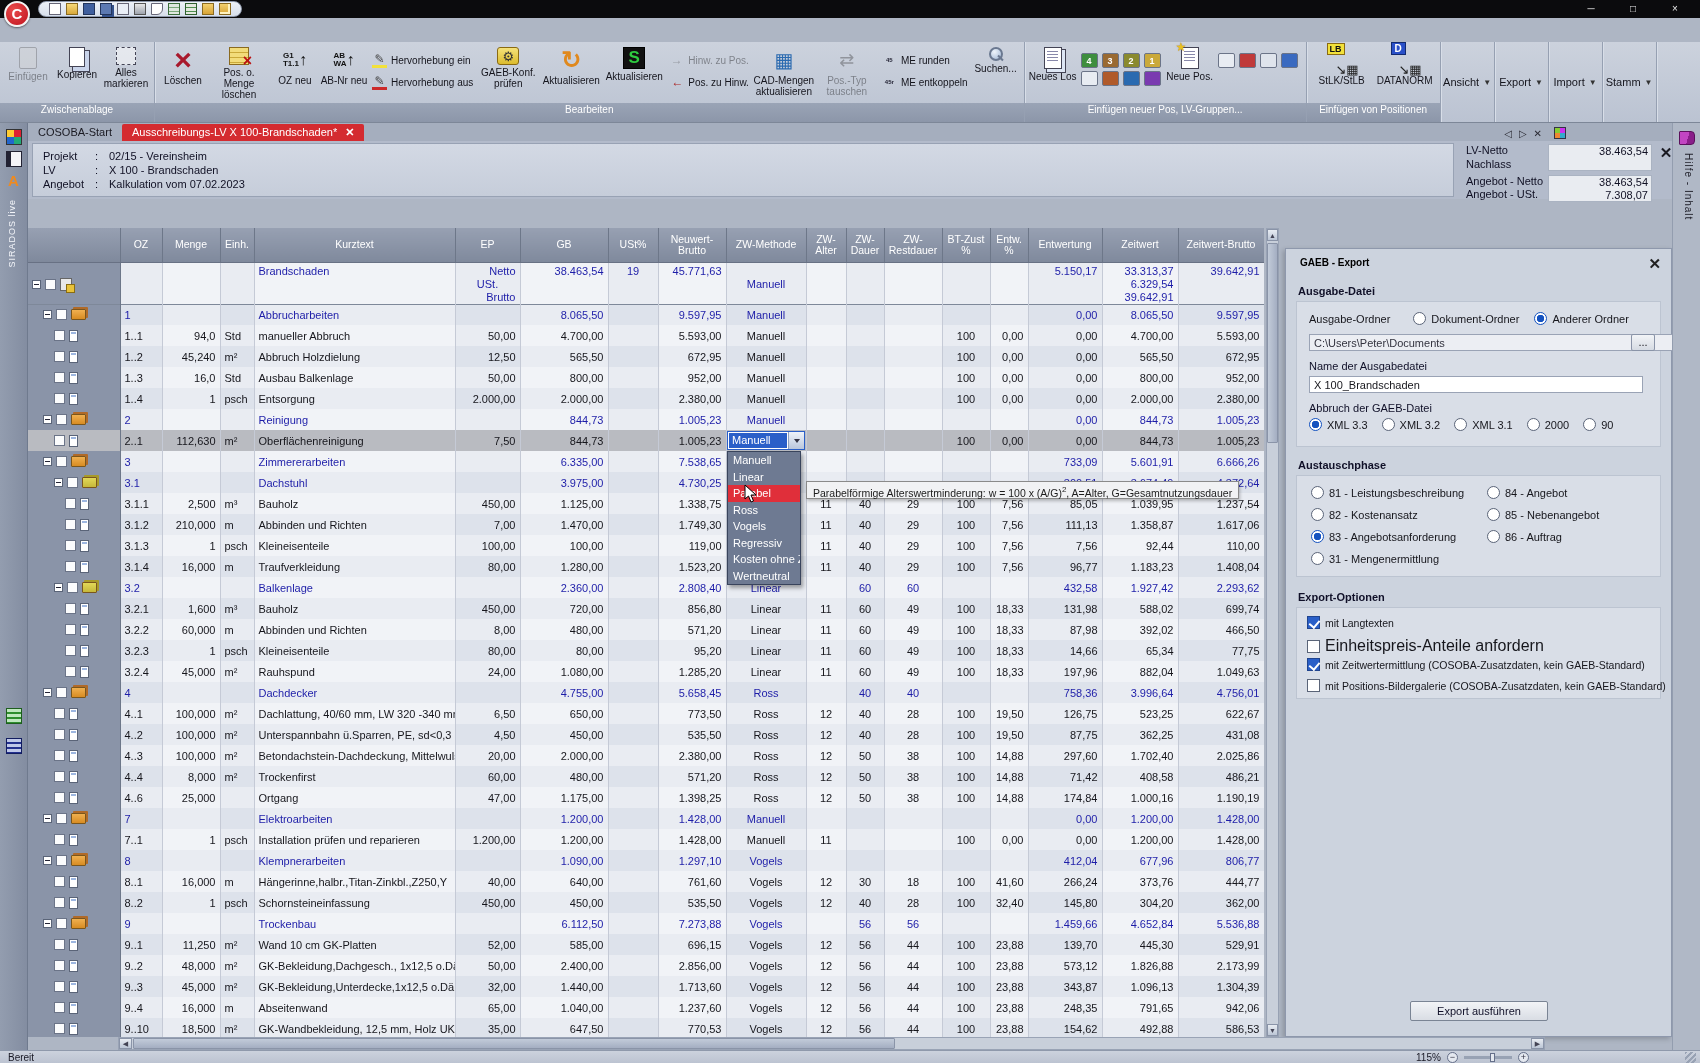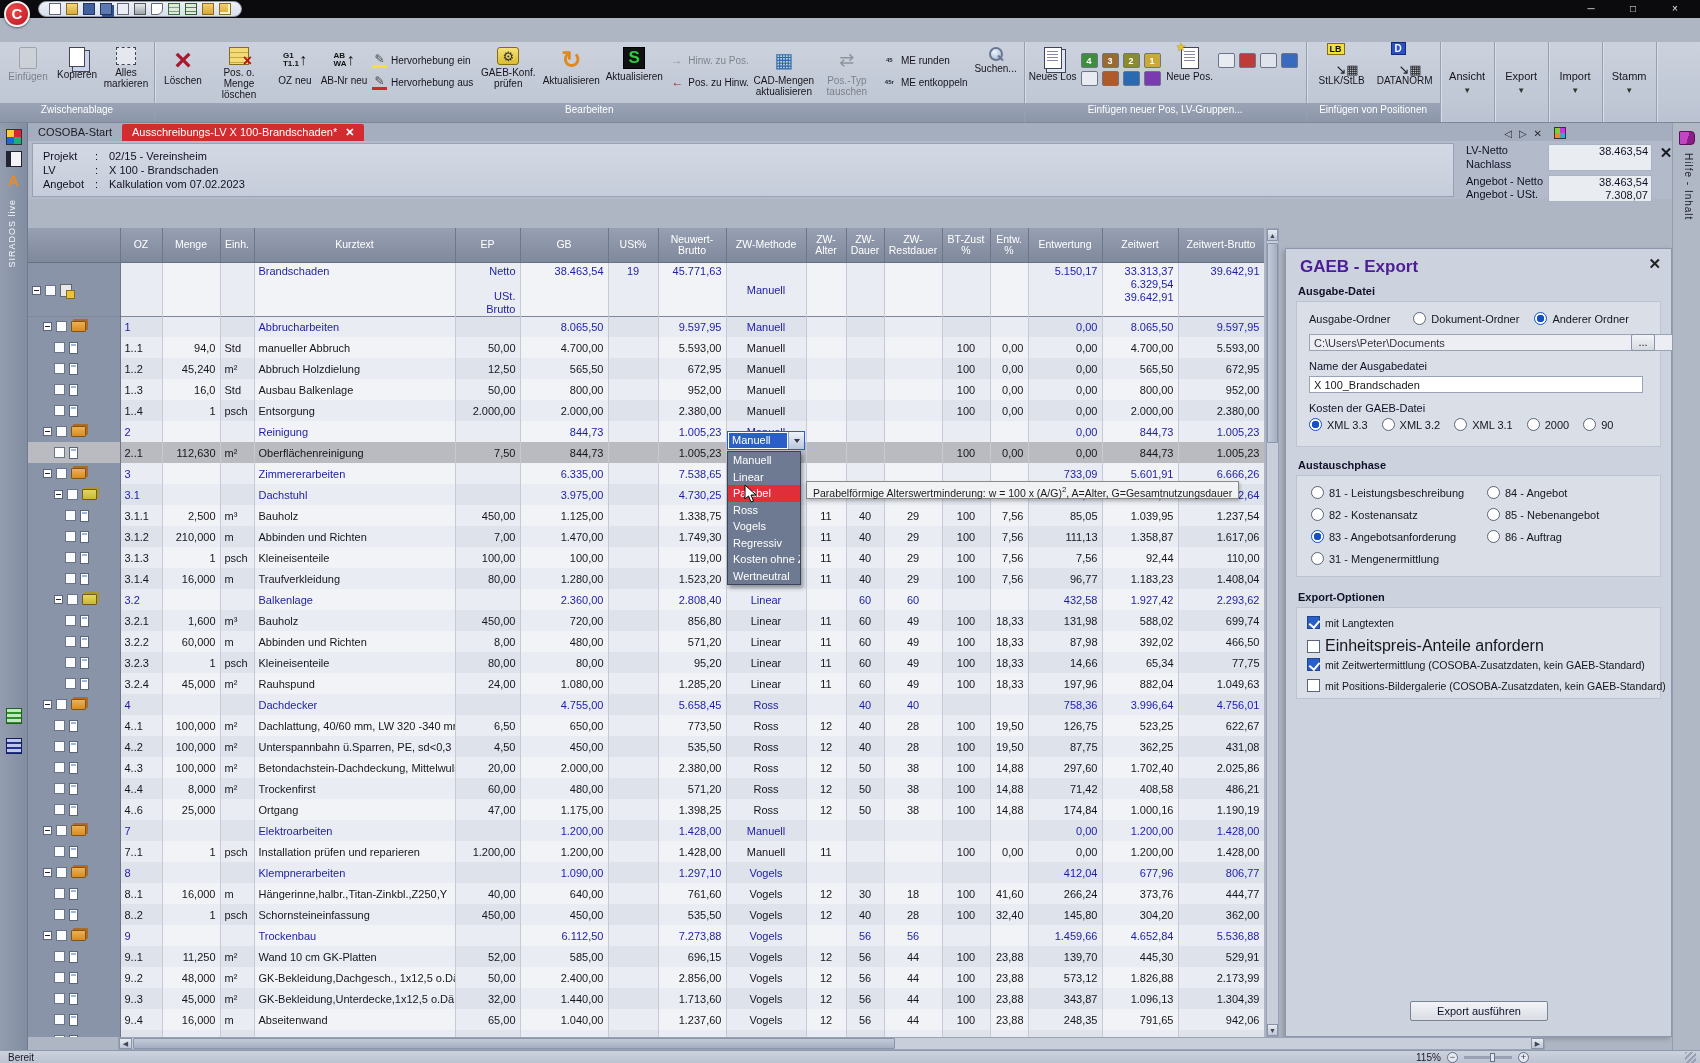--- a/index.html
+++ b/index.html
@@ -42,21 +42,21 @@
   .disabled { opacity:.42; filter:grayscale(.8); }
   .rstack { display:flex; flex-direction:column; gap:4px; padding-top:6px; }
   .rsmall { display:flex; align-items:center; gap:4px; height:18px; padding:0 3px; }
   .rsmall .slabel { font-size:10px; white-space:nowrap; color:#15151d; }
   .sicon { width:15px; height:15px; display:flex; align-items:center; justify-content:center; font-size:12px; }
   .rminigrid { display:grid; grid-template-columns:18px 18px 18px 18px; gap:3px; padding-top:8px; margin:0 3px; }
   .mi { width:17px; height:15px; border:1px solid #6b7488; border-radius:2px; font-size:9px; font-weight:bold; color:#fff; text-align:center; line-height:14px; background:#9aa3b3; }
   .mi-group4-icon{background:#3e8e3e;} .mi-group3-icon{background:#9a6a32;} .mi-group2-icon{background:#8a8a2e;} .mi-group1-icon{background:#caa93a;}
   .mi-paste-small-icon{background:#e8ecf2;color:#445;} .mi-sub1-icon{background:#b05a2a;} .mi-sub2-icon{background:#2a6ab0;} .mi-sub3-icon{background:#7a3ab0;}
   .mi-text-pos-icon{background:#e8ecf2;color:#445;} .mi-image-pos-icon{background:#c03a3a;} .mi-paste2-icon{background:#dfe4ec;color:#445;} .mi-note-icon{background:#3a6ac0;}
-  .rmenu { width:54px; border-right:1px solid #96a0b2; box-shadow:1px 0 0 #d8dee8; display:flex; flex-direction:column; align-items:center; justify-content:center; gap:4px; font-size:11px; color:#15151d; }
+  .rmenu { width:54px; border-right:1px solid #96a0b2; box-shadow:1px 0 0 #d8dee8; display:flex; align-items:center; justify-content:center; gap:4px; font-size:11px; color:#15151d; }
   .rmenu .arr { font-size:8px; color:#333; }
 
   
   .icon-delete-icon::before{content:"×"; color:#a8182c; font-size:30px; font-weight:bold; line-height:22px;}
   .icon-paste-icon{background:#cfd4dc;border:1px solid #667;border-radius:2px;width:18px;height:22px;}
   .icon-copy-icon{background:#fff;border:1px solid #445;width:16px;height:20px;box-shadow:4px 4px 0 #c9d4ea,4px 4px 0 1px #445;}
   .icon-select-all-icon{border:1px dashed #445;width:20px;height:18px;background:rgba(255,255,255,.5);}
   .icon-delete-pos-icon{background:repeating-linear-gradient(#f2dc7a 0 4px,#caa93a 4px 5px);border:1px solid #8a6a20;width:20px;height:18px;}
   .icon-delete-pos-icon::after{content:"×";position:absolute;right:-4px;bottom:-6px;color:#b11;font-weight:bold;font-size:16px;}
   .icon-oz-neu-icon::before{content:"G1\AT1.1";white-space:pre;font-size:8px;font-weight:bold;line-height:8px;color:#111;}
@@ -167,21 +167,21 @@
   .ttip sup { font-size:8px; }
   .cursor { position:absolute; left:716px; top:256px; z-index:9; }
 
   
   .vscroll { position:absolute; left:1266px; top:228px; width:13px; height:809px; background:#c8cfda; border:1px solid #99a3b5; }
   .vs-btn { position:absolute; left:0; width:11px; height:12px; background:linear-gradient(#e8ecf2,#bcc6d6); border:1px solid #8a94a8; font-size:7px; text-align:center; line-height:11px; color:#445; }
   .vs-thumb { position:absolute; left:0; top:14px; width:11px; height:200px; background:linear-gradient(90deg,#c2cbd9,#a4aec2); border:1px solid #8a94a8; border-radius:1px; }
 
   
   .gaeb { position:absolute; left:1285px; top:248px; width:387px; height:789px; background:#ccd3de; border:1px solid #8e98ac; box-shadow:-2px 2px 5px rgba(0,0,0,.2); font-size:11px; }
-  .gaeb h2 { font-size:17px; color:#4c1d95; padding:8px 0 0 14px; }
+  .gaeb h2 { font-size:10px; color:#000000; padding:8px 0 0 14px; }
   .gaeb .gclose { position:absolute; right:10px; top:6px; font-size:15px; font-weight:bold; color:#222; }
   .gaeb h3 { font-size:11px; color:#101028; padding:0 0 0 12px; position:absolute; }
   .gbox { position:absolute; left:10px; width:365px; background:#d9dee7; border:1px solid #bcc4d1; }
   .grow { position:absolute; display:flex; align-items:center; gap:5px; white-space:nowrap; }
   .radio { width:13px; height:13px; border-radius:50%; background:#fff; border:1px solid #5a6478; flex:none; }
   .radio.sel { background:radial-gradient(circle, #1452c0 0 3.5px, #fff 4px); border-color:#1452c0; }
   .check { width:13px; height:13px; background:#fff; border:1px solid #5a6478; flex:none; position:relative; }
   .check.on { background:#2a5fc8; border-color:#20448e; }
   .check.on::after { content:""; position:absolute; left:3px; top:1px; width:5px; height:8px; border:solid #fff; border-width:0 2px 2px 0; transform:rotate(40deg); }
   .ginput { position:absolute; height:17px; border:1px solid #9aa3b5; background:#fff; line-height:16px; padding:0 4px; font-size:11px; color:#16161c; overflow:hidden; white-space:nowrap; }
@@ -498,21 +498,21 @@
                 <span class="tcb"></span>
                 <span class="tclip"></span>
               </div>
             </td>
             <td></td>
             <td class="num alt"></td>
             <td></td>
             <td class=" alt">Brandschaden</td>
             <td class="num">
               <div class="mline num" style="text-align: right;">Netto</div>
-              <div class="mline num" style="text-align: right; margin-top: 12px;">USt.</div>
+              <div class="mline num" style="text-align: center;">USt.</div>
               <div class="mline num" style="text-align: right;">Brutto</div>
             </td>
             <td class="num alt">38.463,54</td>
             <td class="ctr">19</td>
             <td class="num alt">45.771,63</td>
             <td class="ctr" style="vertical-align: middle;">Manuell</td>
             <td class="ctr alt"></td>
             <td class="ctr"></td>
             <td class="ctr alt"></td>
             <td class="ctr"></td>
@@ -1454,21 +1454,21 @@
             <span class="grow-inline" style="display: flex; align-items: center; gap: 5px; white-space: nowrap; margin-left: 10px;">
               <span class="radio sel"></span>
               <span>Anderer Ordner</span>
             </span>
           </span>
       </div>
       <div class="ginput gray" style="left:12px;top:32px;width:376px">C:\Users\Peter\Documents</div>
       <div class="gbrowse" style="left:334px;top:32px">...</div>
       <div class="glabel" style="left:12px;top:58px">Name der Ausgabedatei</div>
       <div class="ginput" style="left:12px;top:74px;width:334px">X 100_Brandschaden</div>
-      <div class="glabel" style="left:12px;top:100px">Kosten der GAEB-Datei</div>
+      <div class="glabel" style="left:12px;top:100px">Abbruch der GAEB-Datei</div>
       <div class="grow" id="formatRadios" style="left:12px;top:116px;gap:14px">
           <span class="grow-inline" style="display: flex; align-items: center; gap: 5px; white-space: nowrap;">
             <span class="radio sel"></span>
             <span>XML 3.3</span>
           </span>
           <span class="grow-inline" style="display: flex; align-items: center; gap: 5px; white-space: nowrap;">
             <span class="radio"></span>
             <span>XML 3.2</span>
           </span>
           <span class="grow-inline" style="display: flex; align-items: center; gap: 5px; white-space: nowrap;">

